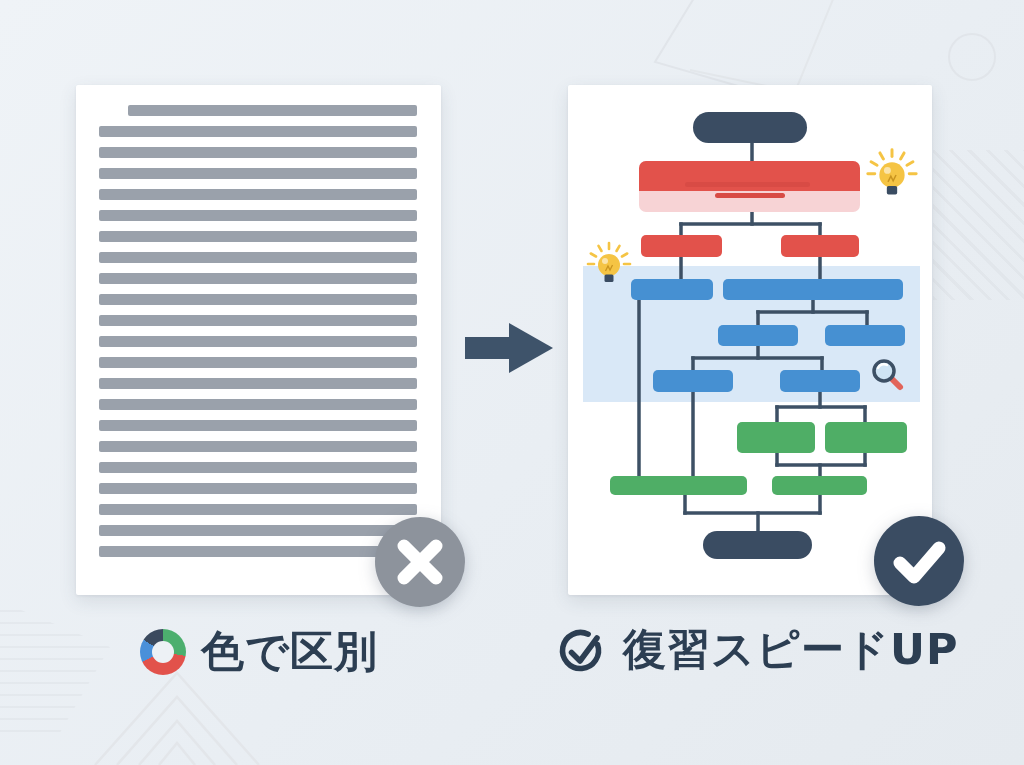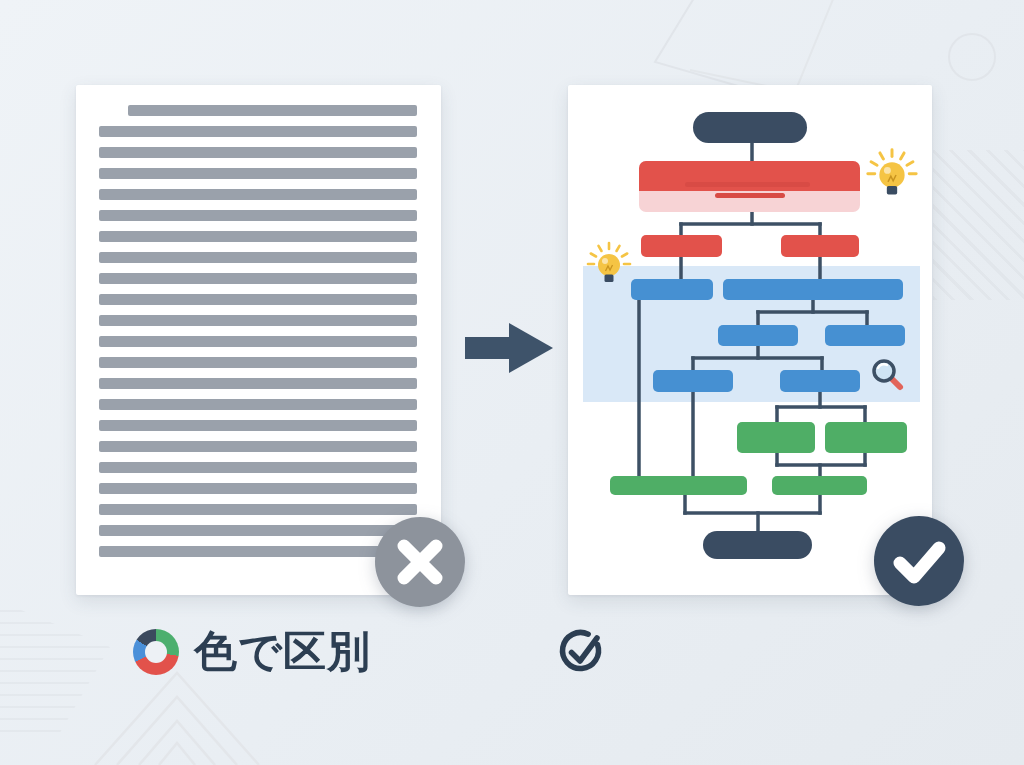--- a/index.html
+++ b/index.html
@@ -39,21 +39,21 @@
   .badge{position:absolute;width:92px;height:92px;}
   #cross-badge{left:374px;top:516px;filter:drop-shadow(0 4px 8px rgba(60,70,90,.25));}
   #check-badge{left:873px;top:515px;filter:drop-shadow(0 4px 8px rgba(60,70,90,.25));}
   
   #arrow{position:absolute;left:463px;top:320px;width:92px;height:56px;}
   
   .caption{
     position:absolute;display:flex;align-items:center;gap:15px;height:60px;
     color:var(--ink);font-size:43px;font-weight:800;letter-spacing:1px;white-space:nowrap;
   }
-  #left-caption{left:133px;top:622px;}
+  #left-caption{left:140px;top:622px;}
   #right-caption{left:556px;top:620px;}
   .donut{
     width:46px;height:46px;border-radius:50%;position:relative;flex:0 0 auto;
     background:conic-gradient(#4caf6e 0deg 100deg,#e2524b 100deg 245deg,#4a90d9 245deg 302deg,#3b4a5e 302deg 360deg);
   }
   .donut::after{
     content:"";position:absolute;left:12px;top:12px;width:22px;height:22px;border-radius:50%;
     background:#edf1f5;
   }
   .check-circle-icon{flex:0 0 auto;}
@@ -204,13 +204,14 @@
 
 <div class="caption" id="left-caption">
   <div class="donut"></div>
   <span>色で区別</span>
 </div>
 <div class="caption" id="right-caption">
   <svg class="check-circle-icon" width="52" height="52" viewBox="0 0 52 52">
     <path d="M41.5 20.5 A18 18 0 1 1 32.2 10.2" fill="none" stroke="var(--ink)" stroke-width="5.5" stroke-linecap="round"></path>
     <path d="M15.5 28.5 L24 37 L41 14" fill="none" stroke="var(--ink)" stroke-width="5.5" stroke-linecap="round" stroke-linejoin="round"></path>
   </svg>
+  <span>復習スピードUP</span>
 </div>
 
 </body></html>

